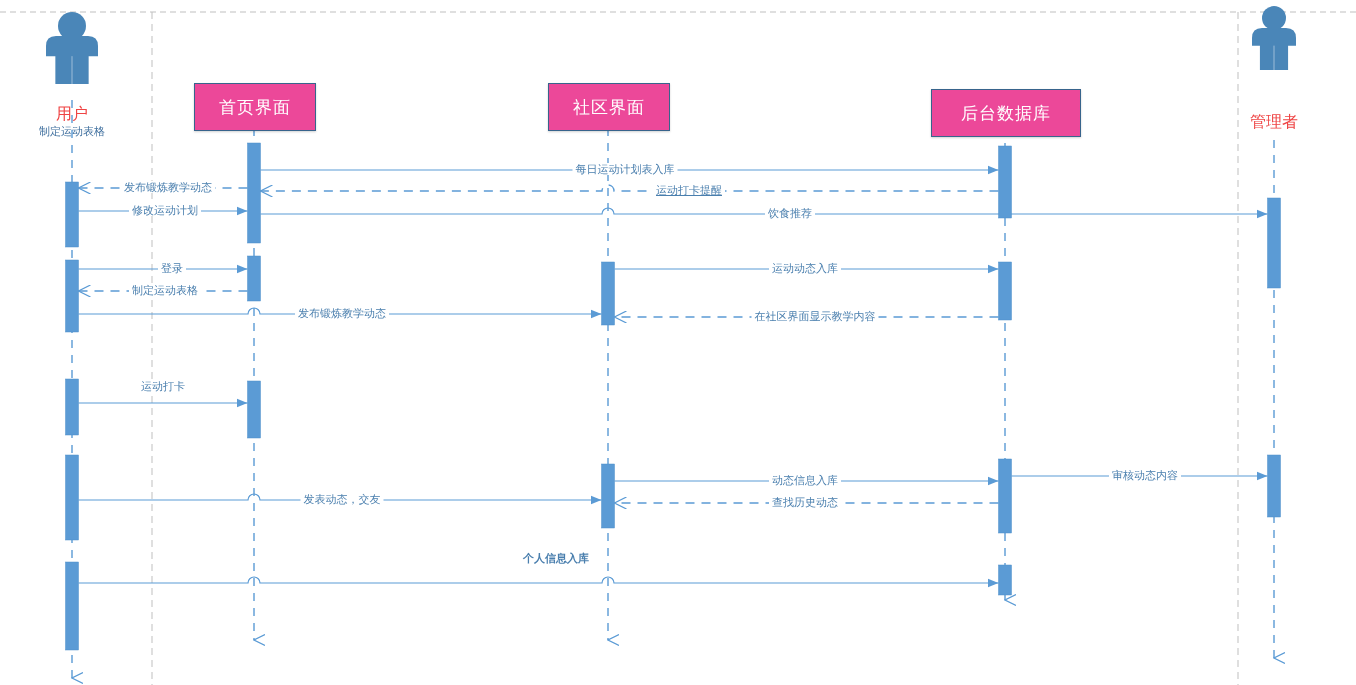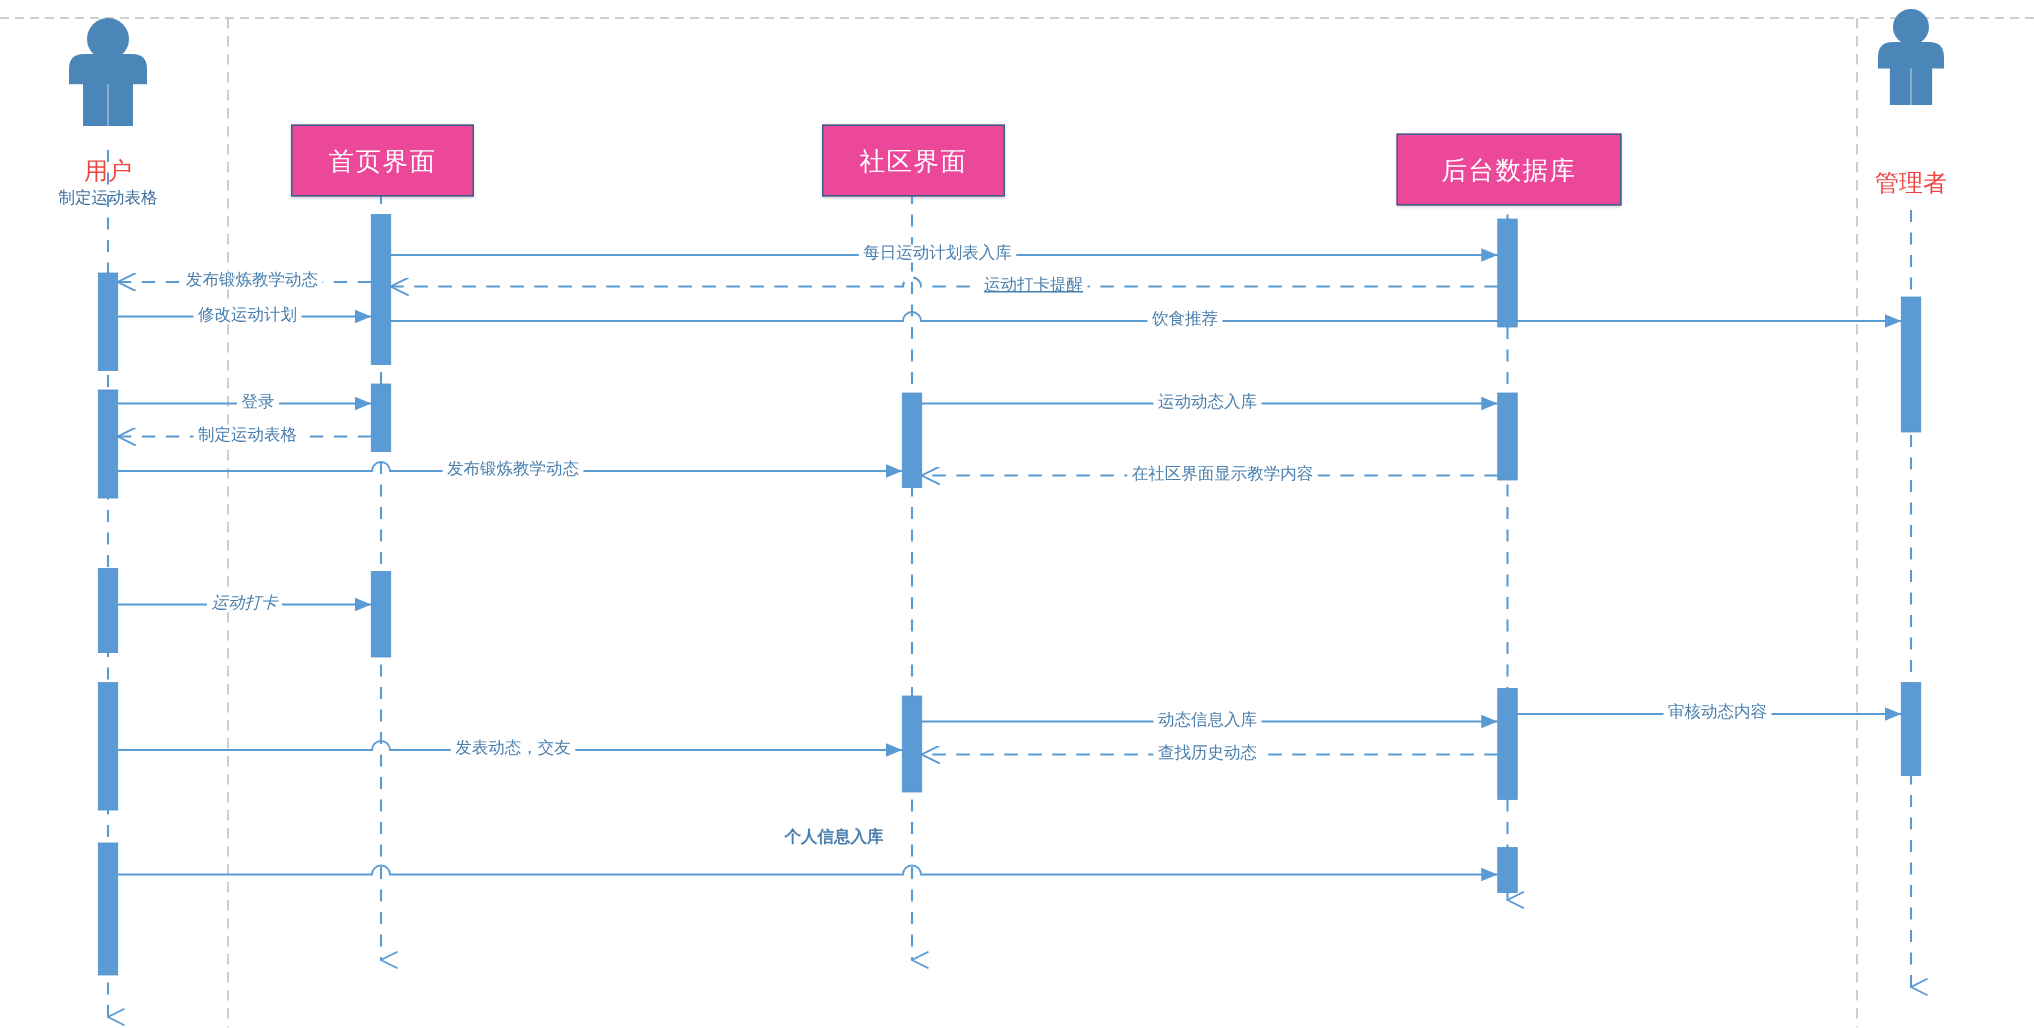--- a/index.html
+++ b/index.html
@@ -136,21 +136,21 @@
       <div class="msg-label" style="left: 625px; top: 169px;">每日运动计划表入库</div>
       <div class="msg-label" style="left: 168px; top: 187px;">发布锻炼教学动态</div>
       <div class="msg-label" style="left: 689px; top: 190px; text-decoration: underline;">运动打卡提醒</div>
       <div class="msg-label" style="left: 165px; top: 210px;">修改运动计划</div>
       <div class="msg-label" style="left: 790px; top: 213px; text-align: right;">饮食推荐</div>
       <div class="msg-label" style="left: 172px; top: 268px;">登录</div>
       <div class="msg-label" style="left: 805px; top: 268px;">运动动态入库</div>
       <div class="msg-label" style="left: 165px; top: 290px;">制定运动表格</div>
       <div class="msg-label" style="left: 342px; top: 313px;">发布锻炼教学动态</div>
       <div class="msg-label" style="left: 815px; top: 316px;">在社区界面显示教学内容</div>
-      <div class="msg-label" style="left: 163px; top: 402px; font-style: italic;">运动打卡</div>
+      <div class="msg-label" style="left: 163px; top: 386px;">运动打卡</div>
       <div class="msg-label" style="left: 805px; top: 480px;">动态信息入库</div>
       <div class="msg-label" style="left: 1145px; top: 475px;">审核动态内容</div>
       <div class="msg-label" style="left: 342px; top: 499px;">发表动态，交友</div>
       <div class="msg-label" style="left: 805px; top: 502px;">查找历史动态</div>
       <div class="msg-label" style="left: 556px; top: 558px; font-weight: bold;">个人信息入库</div>
     </div>
 
 </div>
 
 </body></html>

